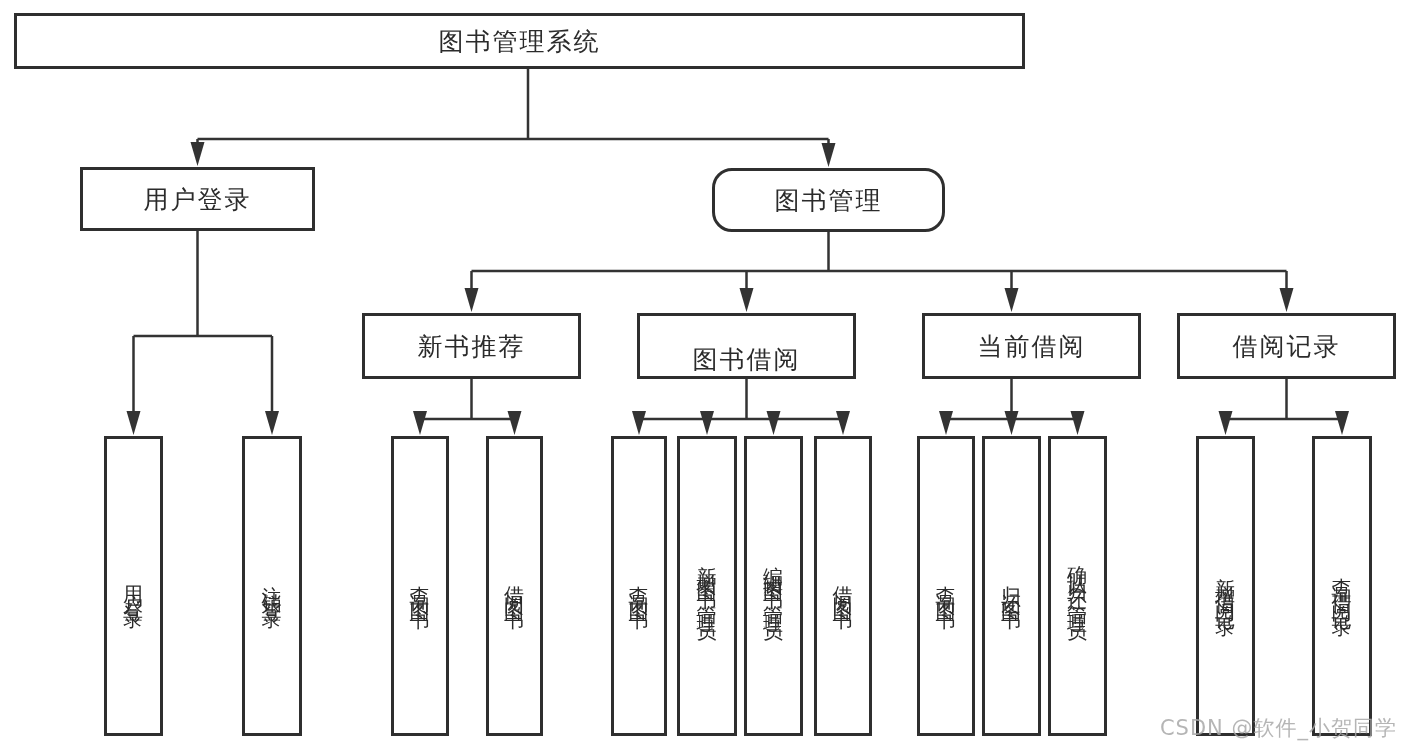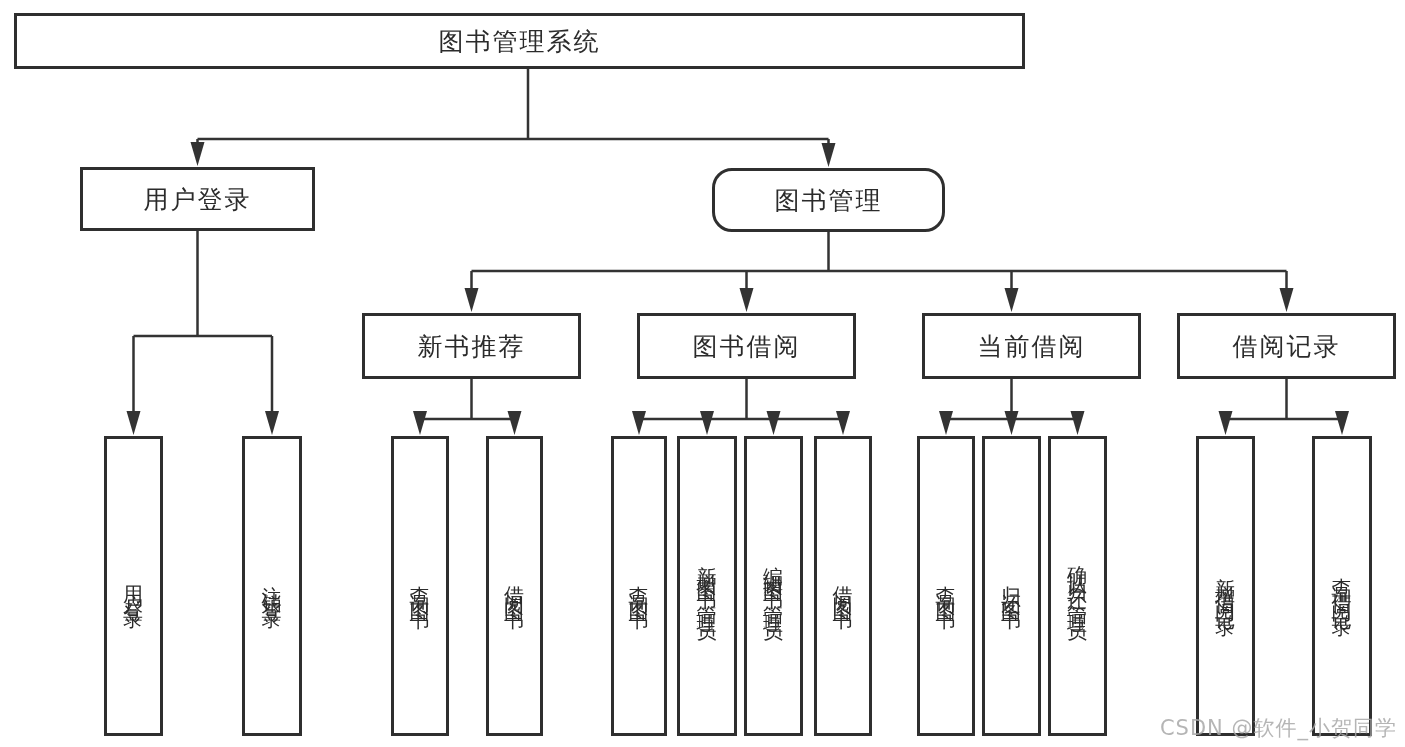--- a/index.html
+++ b/index.html
@@ -102,21 +102,21 @@
   <div class="hbox" style="left:80px;top:167px;width:235px;height:64px;">
     <span class="lbl">用户登录</span>
   </div>
   <div class="hbox" style="left:712px;top:168px;width:233px;height:64px;border-radius:20px;">
     <span class="lbl">图书管理</span>
   </div>
 
   <div class="hbox" style="left:362px;top:313px;width:219px;height:66px;">
     <span class="lbl">新书推荐</span>
   </div>
-  <div class="hbox" style="left:637px;top:313px;width:219px;height:66px;">
+  <div class="hbox" style="left:637px;top:313px;width:219px;height:66px;align-items:flex-end;">
     <span class="lbl">图书借阅</span>
   </div>
   <div class="hbox" style="left:902px;top:313px;width:219px;height:66px;margin-left:20px;">
     <span class="lbl">当前借阅</span>
   </div>
   <div class="hbox" style="left:1177px;top:313px;width:219px;height:66px;">
     <span class="lbl">借阅记录</span>
   </div>
 
   <div class="leaf" style="left:104px;width:59px;">

